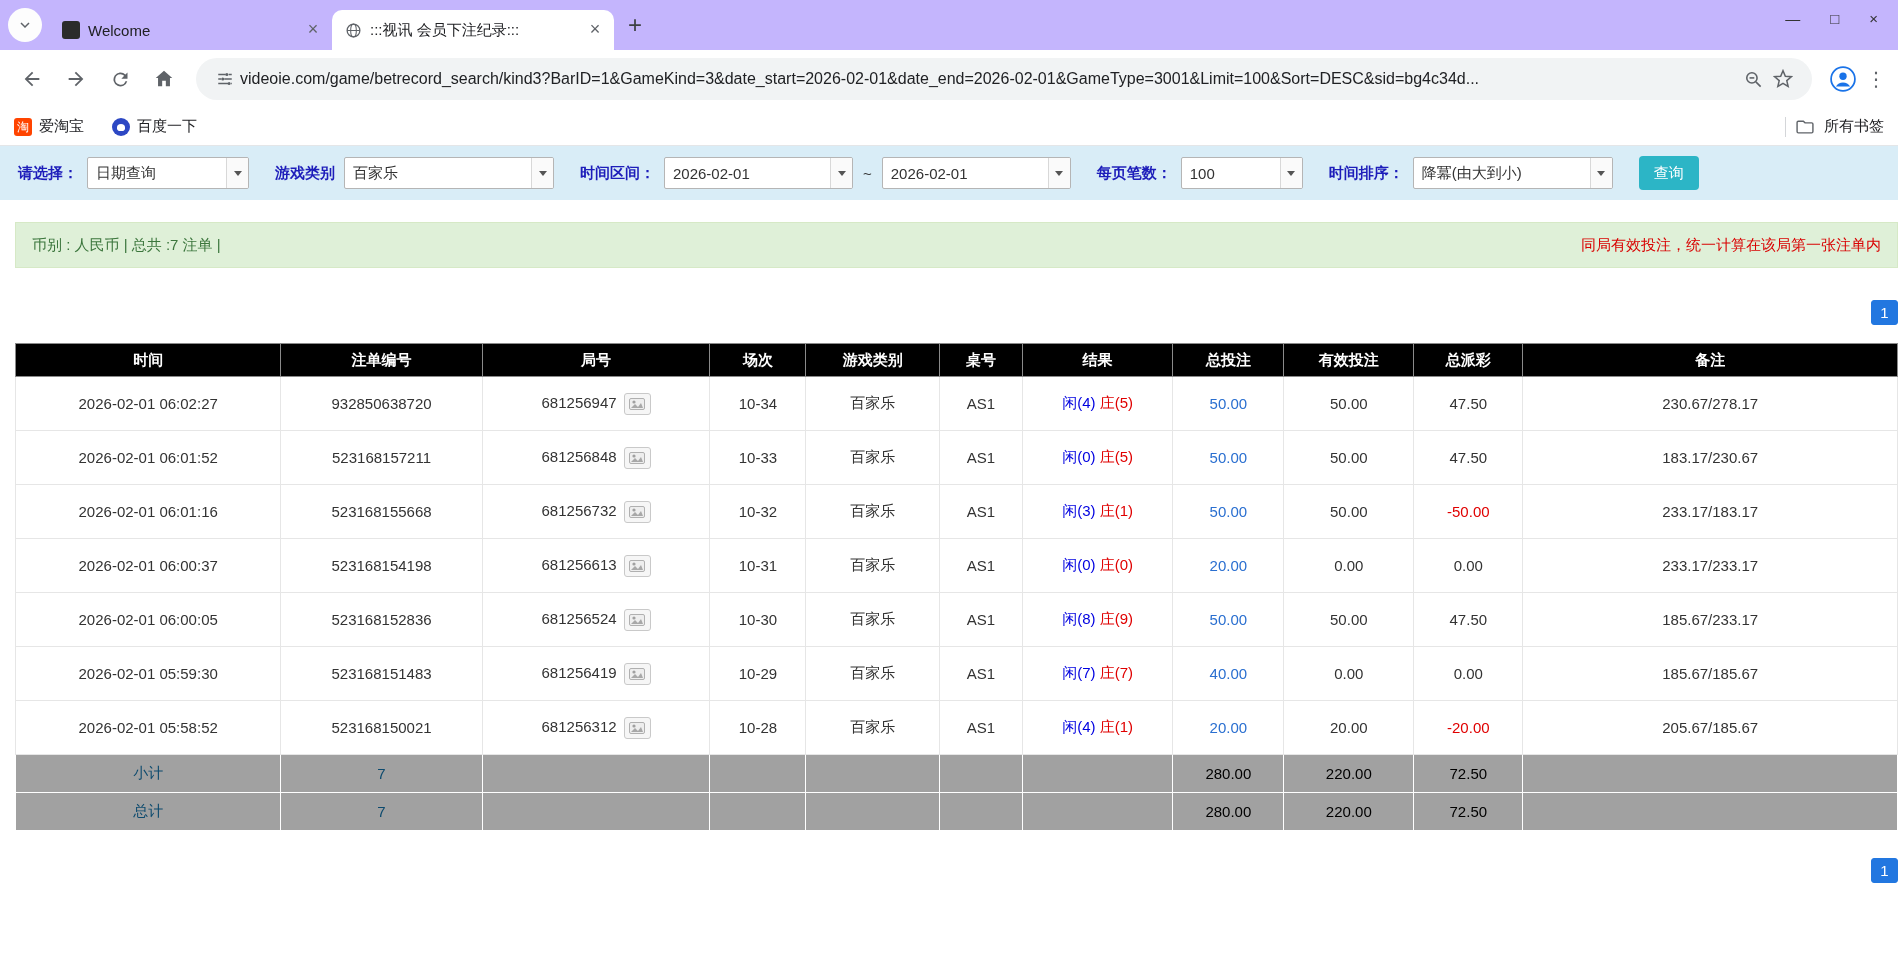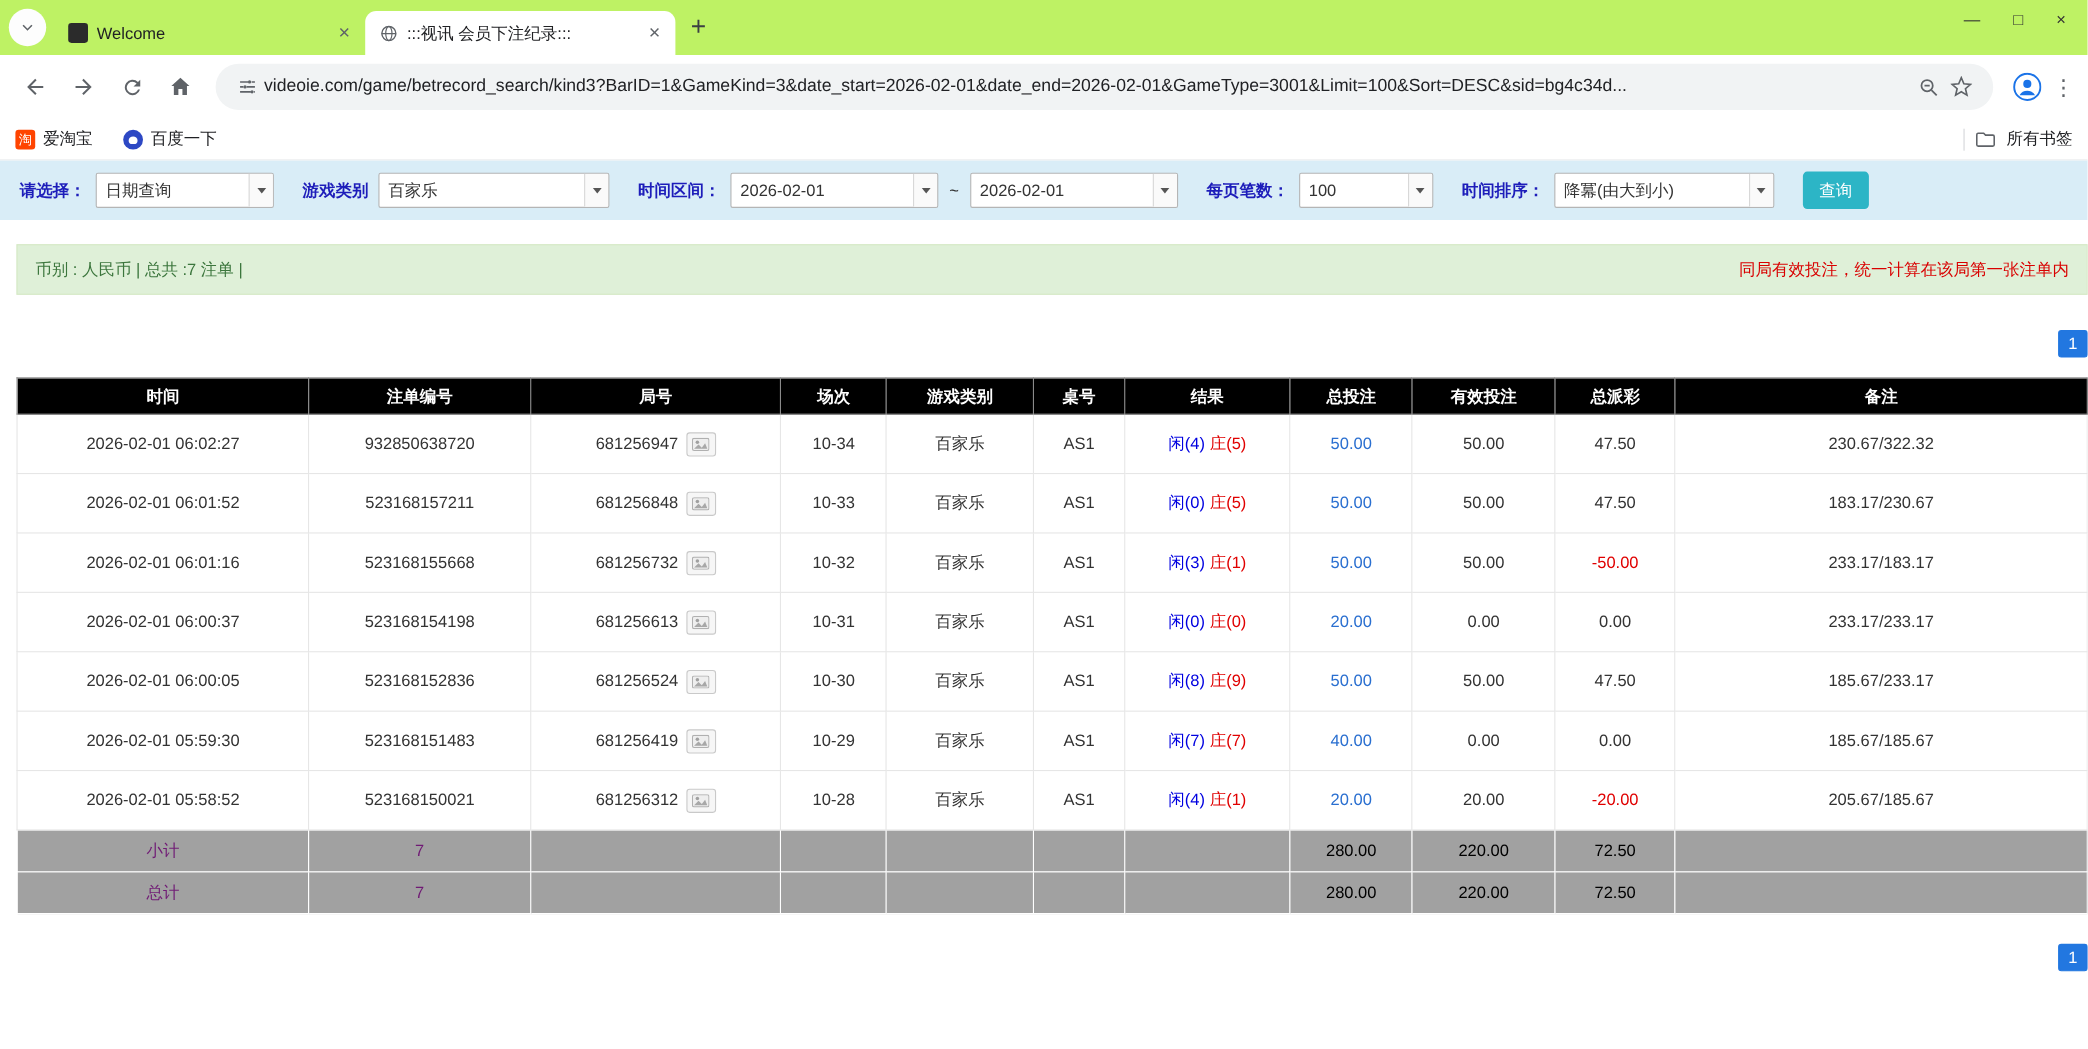--- a/index.html
+++ b/index.html
@@ -1,21 +1,21 @@
 <!DOCTYPE html>
 <html><head>
 <meta charset="utf-8">
 <style>
   * { box-sizing: border-box; }
   html,body { margin:0; padding:0; }
   body { font-family: "Liberation Sans", sans-serif; background:#fff; }
   .browser { width:1898px; height:954px; overflow:hidden; background:#fff; position:relative; }
 
   
-  .tabbar { height:50px; background:#bef264; display:flex; align-items:center; padding-left:8px; }
+  .tabbar { height:50px; background:#c4b5fd; display:flex; align-items:center; padding-left:8px; }
   .tab-search { width:34px; height:34px; border-radius:50%; background:#fdfdfd; display:flex; align-items:center; justify-content:center; margin-right:8px; flex:none; }
   .tab { display:flex; align-items:center; height:40px; padding:0 8px 0 12px; width:282px; align-self:flex-end; flex:none; }
   .tab.active { background:#fff; border-radius:10px 10px 0 0;margin-top:22px; }
   .tab-title { flex:1; font-size:15px; color:#202124; white-space:nowrap; overflow:hidden; margin:0 8px; }
   .tab-close { width:22px; height:22px; border-radius:50%; text-align:center; line-height:21px; font-size:18px; color:#5f6368; flex:none; }
   .favicon { width:18px; height:18px; flex:none; display:flex; align-items:center; justify-content:center; }
   .favicon.dark { background:#2b2b2b; border-radius:3px; }
   .new-tab { width:34px; height:34px; display:flex; align-items:center; justify-content:center; font-size:24px; color:#3c4043; margin-left:4px; }
   .win-controls { margin-left:auto; display:flex; gap:30px; padding-right:20px; align-self:flex-start; margin-top:10px; font-size:15px; color:#333; }
   .win-controls span { cursor:default; }
@@ -64,21 +64,21 @@
 
   table.bets { margin:18px 0 0 15px; width:1883px; border-collapse:collapse; table-layout:fixed; text-align:center; font-size:15px; color:#333; }
   table.bets thead th { background:#000; color:#fff; height:33px; font-weight:700; font-size:15px; border:1px solid #8a8a8a; }
   table.bets tbody.rows td { height:54px; border:1px solid #e6e6e6; background:#fff; }
   .bet-link { color:#2a6fd0; text-decoration:none; cursor:pointer; }
   .xian { color:#0000e0; }
   .zhuang { color:#e00000; }
   td.payout.neg { color:#e00000; }
   .round-btn { display:inline-flex; align-items:center; justify-content:center; width:27px; height:22px; border:1px solid #c9c9c9; border-radius:3px; background:#f6f6f6; vertical-align:middle; margin-left:7px; cursor:pointer; }
   tbody.foot td { background:#a1a1a1; height:38px; border:1px solid #fff; }
-  tbody.foot td.flab { color:#701a75; }
+  tbody.foot td.flab { color:#0c4a6e; }
   tbody.foot td.fnum { color:#000; }
 </style>
 </head>
 <body>
 
 <div class="browser">
 
   <div class="tabbar">
     <div class="tab-search">
       <svg width="16" height="16" viewBox="0 0 24 24">
@@ -281,21 +281,21 @@
     <td>10-34</td>
     <td>百家乐</td>
     <td>AS1</td>
     <td>
       <span class="xian">闲(4)</span>
       <span class="zhuang">庄(5)</span>
     </td>
     <td><a class="bet-link">50.00</a></td>
     <td>50.00</td>
     <td class="payout">47.50</td>
-    <td>230.67/322.32</td>
+    <td>230.67/278.17</td>
   </tr>
 
   <tr>
     <td>2026-02-01 06:01:52</td>
     <td>523168157211</td>
     <td>
       <span>681256848</span><span class="round-btn">
                 <svg width="16" height="12" viewBox="0 0 16 12">
                   <rect x="0.5" y="0.5" width="15" height="11" rx="1.5" fill="#eee" stroke="#b0b0b0"></rect>
                   <circle cx="5" cy="4" r="1.6" fill="#a0a0a0"></circle>

